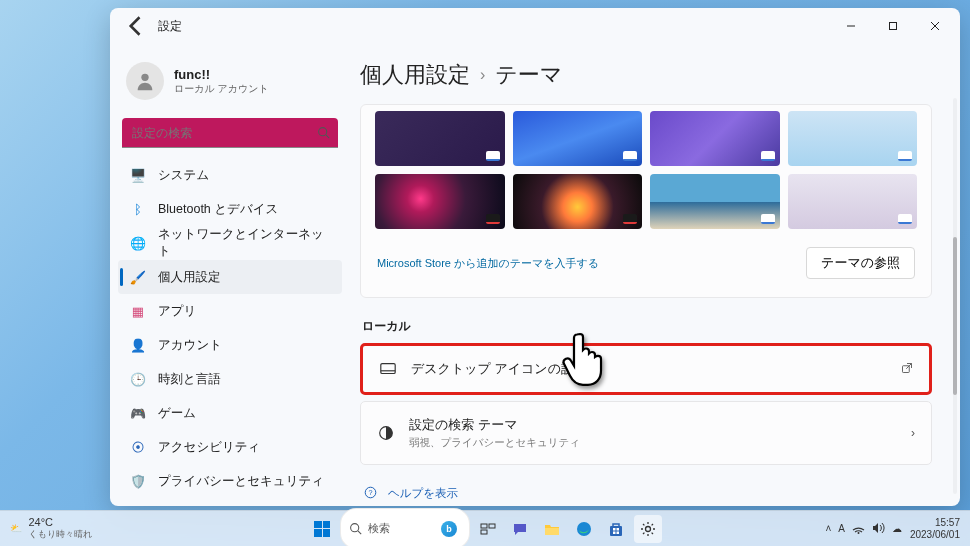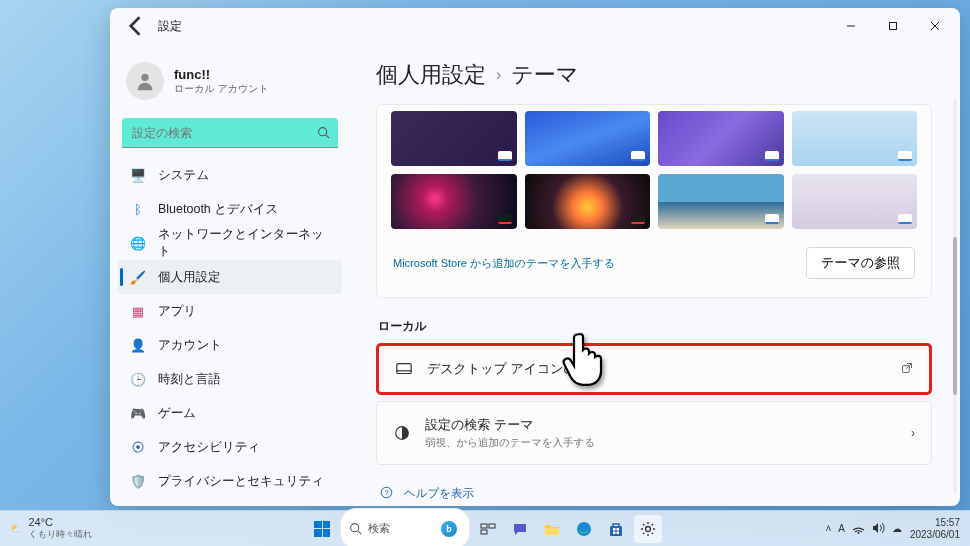--- a/index.html
+++ b/index.html
@@ -8,31 +8,31 @@
 .window { position: absolute; top: 8px; left: 110px; right: 10px; bottom: 40px; background: #f7f9fc; border-radius: 8px; box-shadow: 0 8px 28px rgba(0,0,0,0.2); display: flex; flex-direction: column; overflow: hidden; }
 
 .titlebar { height: 36px; display: flex; align-items: center; padding: 0 4px 0 12px; }
 .titlebar .back { width: 28px; height: 28px; display: flex; align-items: center; justify-content: center; border-radius: 4px; font-size: 14px; color: #333; cursor: pointer; }
 .titlebar .title { font-size: 12px; margin-left: 8px; color: #222; }
 .titlebar .spacer { flex: 1; }
 .titlebar .ctrls { display: flex; }
 .titlebar .ctrl { width: 42px; height: 30px; display: flex; align-items: center; justify-content: center; font-size: 11px; color: #222; cursor: pointer; }
 .titlebar .ctrl svg { width: 10px; height: 10px; }
 
-.content { flex: 1; display: flex; overflow: hidden; gap: 16px; }
+.content { flex: 1; display: flex; overflow: hidden; }
 
 .sidebar { width: 240px; padding: 8px 8px 8px 8px; display: flex; flex-direction: column; }
 .user { display: flex; align-items: center; padding: 10px 8px; gap: 10px; }
 .avatar { width: 38px; height: 38px; border-radius: 50%; background: #e4e4e4; display: flex; align-items: center; justify-content: center; }
 .avatar svg { width: 22px; height: 22px; fill: #888; }
 .user .name { font-size: 13px; font-weight: 600; color: #222; }
 .user .sub { font-size: 10px; color: #666; }
 
 .search { margin: 8px 4px 10px; position: relative; }
-.search input { width: 100%; height: 30px; padding: 0 28px 0 10px; border: none; border-bottom: 1px solid #888; border-radius: 4px 4px 0 0; background: #5eead4; font-size: 12px; outline: none; }
+.search input { width: 100%; height: 30px; padding: 0 28px 0 10px; border: none; border-bottom: 1px solid #888; border-radius: 4px 4px 0 0; background: #be185d; font-size: 12px; outline: none; }
 .search .sicon { position: absolute; right: 8px; top: 8px; font-size: 12px; color: #555; }
 
 .nav { flex: 1; overflow: auto; }
 .nav-item { display: flex; align-items: center; gap: 12px; height: 34px; padding: 0 12px; border-radius: 4px; font-size: 12.5px; color: #222; cursor: pointer; position: relative; }
 .nav-item.active { background: #eceff3; }
 .nav-item.active::before { content: ""; position: absolute; left: 2px; top: 8px; bottom: 8px; width: 3px; background: #0067c0; border-radius: 2px; }
 .nav-item .icon { width: 16px; height: 16px; display: flex; align-items: center; justify-content: center; font-size: 13px; }
 
 .main { flex: 1; padding: 10px 28px 10px 10px; overflow: auto; }
 .breadcrumb { display: flex; align-items: center; gap: 10px; font-size: 22px; margin: 6px 0 14px 0; color: #222; }
@@ -242,21 +242,21 @@
 
       <div class="setting-row">
         <div class="ricon">
           <svg viewBox="0 0 20 20" width="18" height="18">
               <circle cx="10" cy="10" r="7" stroke="#333" stroke-width="1.3" fill="none"></circle>
               <path d="M10 3 a7 7 0 0 1 0 14 Z" fill="#333"></path>
             </svg>
         </div>
         <div class="rtxt">
           <div class="rtitle">設定の検索 テーマ</div>
-          <div class="rsub">弱視、から追加のテーマを入手する</div>
+          <div class="rsub">弱視、プライバシーとセキュリティ</div>
         </div>
         <div class="chev">›</div>
       </div>
 
       <div style="height:10px"></div>
 
       <div class="link-row">
         <span class="licon">
           <svg width="13" height="13" viewBox="0 0 16 16">
               <circle cx="8" cy="8" r="6.5" stroke="#1a5fb4" stroke-width="1.2" fill="none"></circle>

